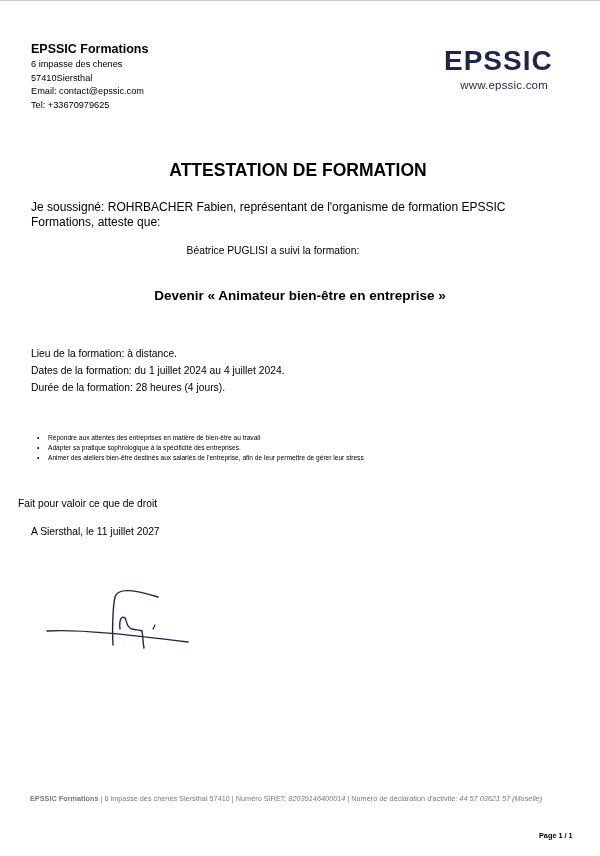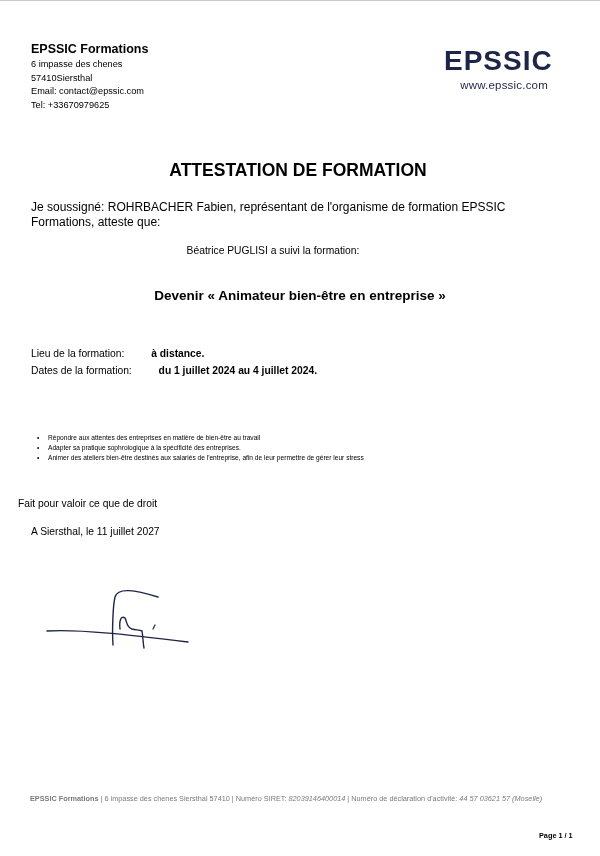--- a/index.html
+++ b/index.html
@@ -87,21 +87,21 @@
       font-weight: bold;
       font-size: 13.5px;
       line-height: 18px;
     }
     .details {
       position: absolute;
       left: 31px; top: 345px;
       font-size: 10.3px;
       line-height: 17px;
     }
-    .details .val { font-weight: bold; margin-left: 24px; }
+    .details .val { font-weight: normal; }
     .objectives {
       position: absolute;
       left: 31px; top: 432px;
     }
     .objectives-title {
       font-weight: bold;
       font-size: 10.3px;
       line-height: 14px;
     }
     .objectives ul {
@@ -178,20 +178,21 @@
 
 <div class="intro"><span>Je soussigné:  </span><span>ROHRBACHER Fabien</span><span>, représentant de l'organisme de formation </span><span>EPSSIC Formations</span><span>, atteste que:</span></div>
 
 <div class="trainee"><span>Béatrice  PUGLISI</span><span> a suivi la formation:</span></div>
 
 <div class="course">Devenir « Animateur bien-être en entreprise »</div>
 
 <div class="details">
   <div><span>Lieu de la formation: </span><span class="val">à distance.</span></div>
   <div><span>Dates de la formation: </span><span class="val">du 1 juillet 2024 au 4 juillet 2024.</span></div>
+  <div><span>Durée de la formation: </span><span class="val">28 heures (4 jours).</span></div>
 </div>
 
 <div class="objectives">
   <ul>
     <li><span class="bullet">•</span><span>Répondre aux attentes des entreprises en matière de bien-être au travail</span></li>
     <li><span class="bullet">•</span><span>Adapter sa pratique sophrologique à la spécificité des entreprises.</span></li>
     <li><span class="bullet">•</span><span>Animer des ateliers bien-être destinés aux salariés de l'entreprise, afin de leur permettre de gérer leur stress</span></li>
   </ul>
 </div>
 

